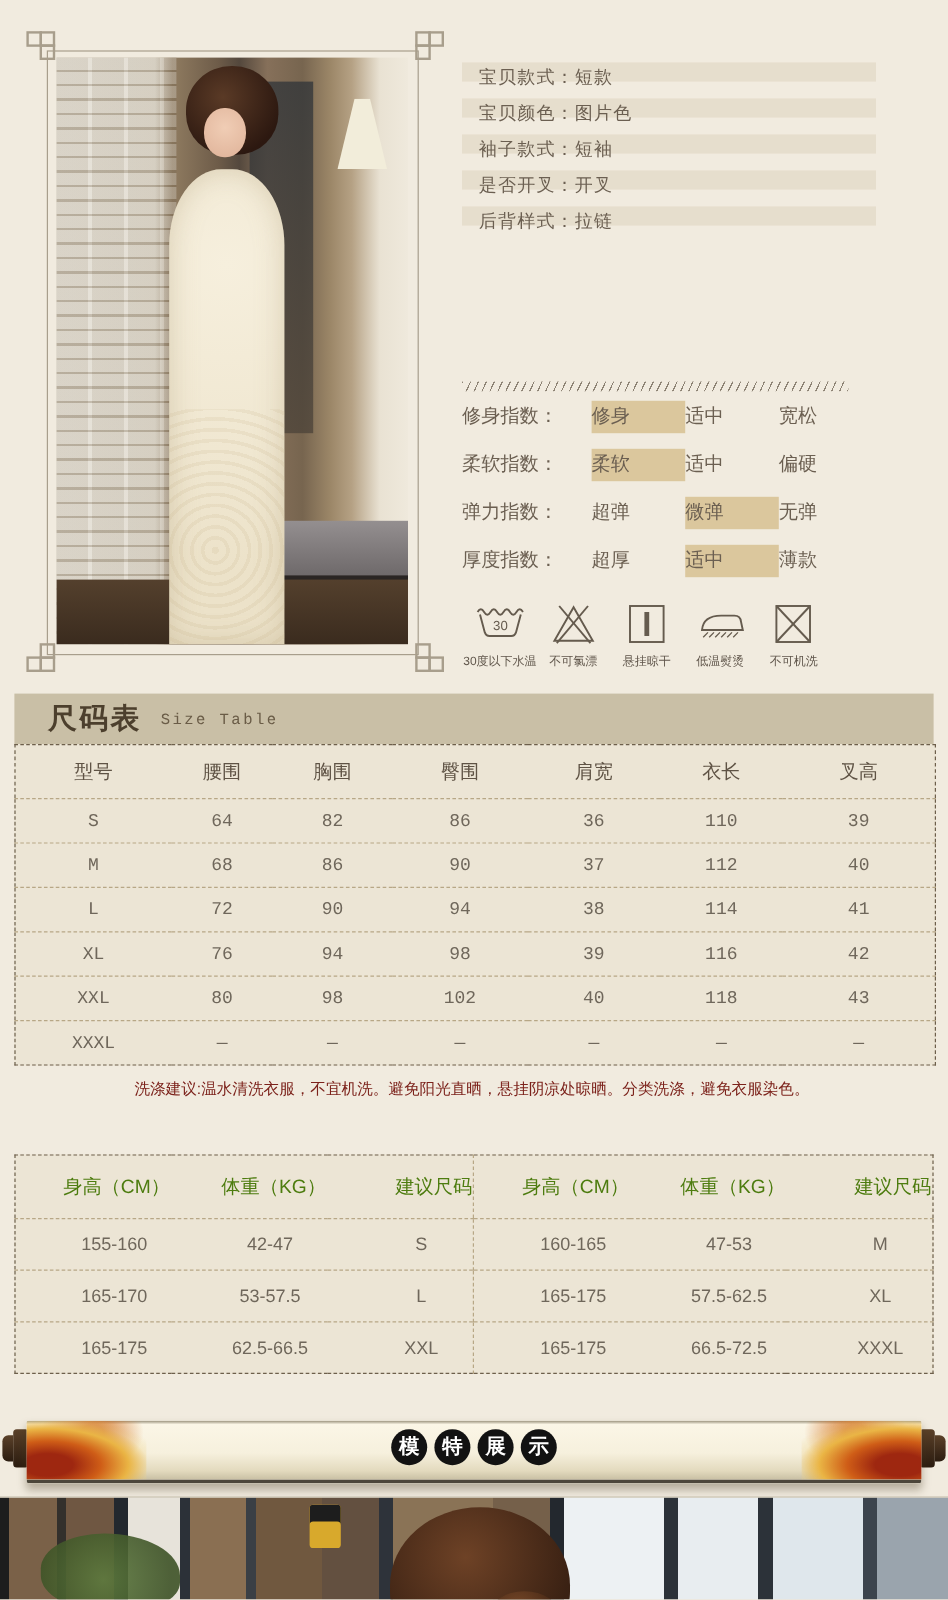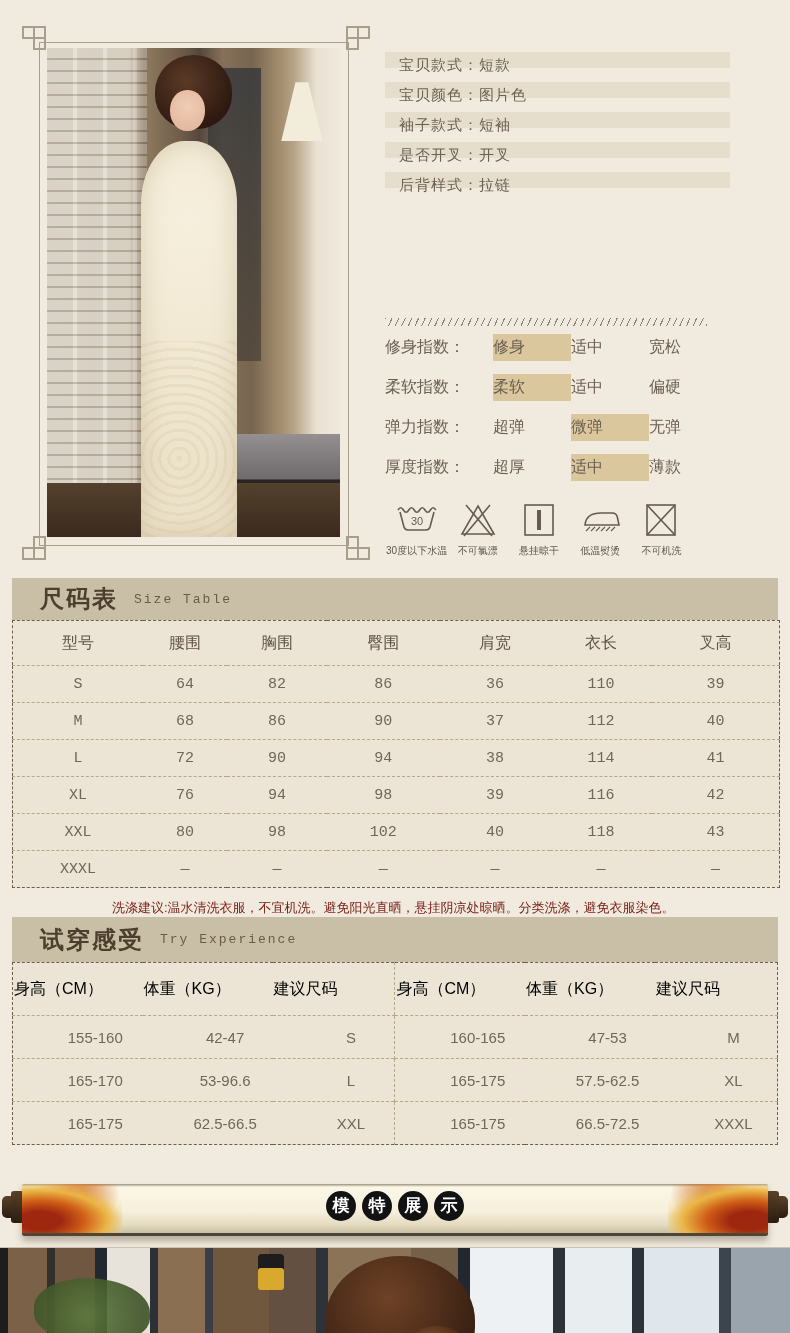--- a/index.html
+++ b/index.html
@@ -63,21 +63,21 @@
   .size-table{left:12px;top:620px;width:768px;border:1px dashed #6d5f4b;background:#ece5d5;font-family:Liberation Mono, monospace;}
   .size-table th{height:42px;font-size:16px;font-weight:normal;color:#5f5345;}
   .size-table td{height:34px;font-size:15px;color:#6f675b;text-align:center;border-top:1px dashed #b7a786;}
   .size-table th{text-align:center;}
 
   
   .note{left:112px;width:620px;color:#7c221b;font-size:13px;line-height:21px;}
 
   
   .try-table{left:12px;top:962px;width:766px;border:1px dashed #6d5f4b;background:#ece5d5;}
-  .try-table th{height:50px;font-size:16px;font-weight:normal;color:#000000;text-align:left;border-bottom:1px dashed #b7a786;}
+  .try-table th{height:50px;font-size:16px;font-weight:normal;color:#4d7c0f;text-align:right;border-bottom:1px dashed #b7a786;}
   .try-table td{height:40px;font-size:15px;color:#6f675b;text-align:center;padding-left:36px;}
   .try-table tbody tr + tr td{border-top:1px dashed #b7a786;}
   .try-table .mid{border-left:1px dashed #b7a786;}
 
   
   .scroll-body{left:22px;top:1184px;width:746px;height:49px;border-radius:2px;
                background:linear-gradient(180deg,#9a927c 0,#fbf6e6 3px,#f6f0dd 55%,#e3dabe 85%,#c9c0a4 100%);
                border-bottom:3px solid #4c463a;box-shadow:0 5px 7px rgba(70,55,30,.35);overflow:hidden;}
   .scroll-end{position:absolute;top:0;width:100px;height:100%;
               background:radial-gradient(ellipse at 18% 75%,#9e2710 0 18%,#cf5d17 38%,#eab545 58%,rgba(238,205,120,.25) 72%,transparent 82%),
@@ -317,24 +317,20 @@
           <td>—</td>
           <td>—</td>
           <td>—</td>
           <td>—</td>
       </tr>
     </tbody>
   </table>
 
   <div class="abs note" style="top:897px;">洗涤建议:温水清洗衣服，不宜机洗。避免阳光直晒，悬挂阴凉处晾晒。分类洗涤，避免衣服染色。</div>
 
-  <div class="abs sec-bar" style="top:917px;height:45px;">
-    <span class="sec-title">试穿感受</span>
-    <span class="sec-sub">Try Experience</span>
-  </div>
 
   <table class="abs try-table">
     <colgroup>
       <col style="width:17%">
         <col style="width:17%">
         <col style="width:16%">
       <col style="width:17%">
         <col style="width:17%">
         <col style="width:16%">
     </colgroup>
@@ -352,21 +348,21 @@
       <tr>
         <td>155-160</td>
           <td>42-47</td>
           <td>S</td>
         <td class="mid">160-165</td>
           <td>47-53</td>
           <td>M</td>
       </tr>
       <tr>
         <td>165-170</td>
-          <td>53-96.6</td>
+          <td>53-57.5</td>
           <td>L</td>
         <td class="mid">165-175</td>
           <td>57.5-62.5</td>
           <td>XL</td>
       </tr>
       <tr>
         <td>165-175</td>
           <td>62.5-66.5</td>
           <td>XXL</td>
         <td class="mid">165-175</td>

